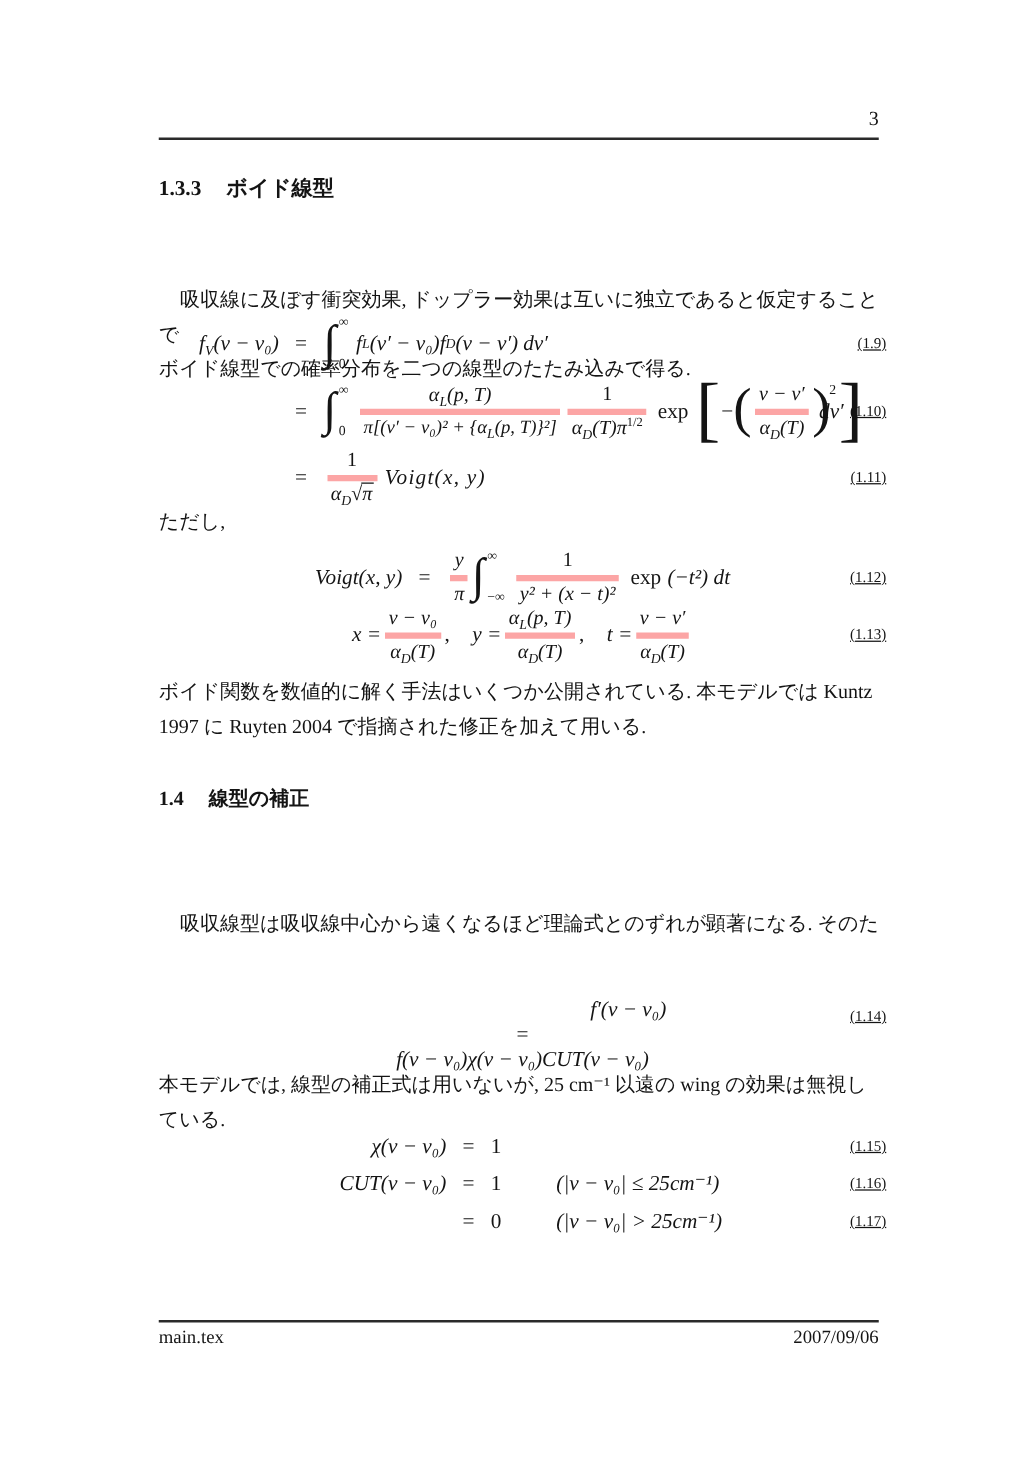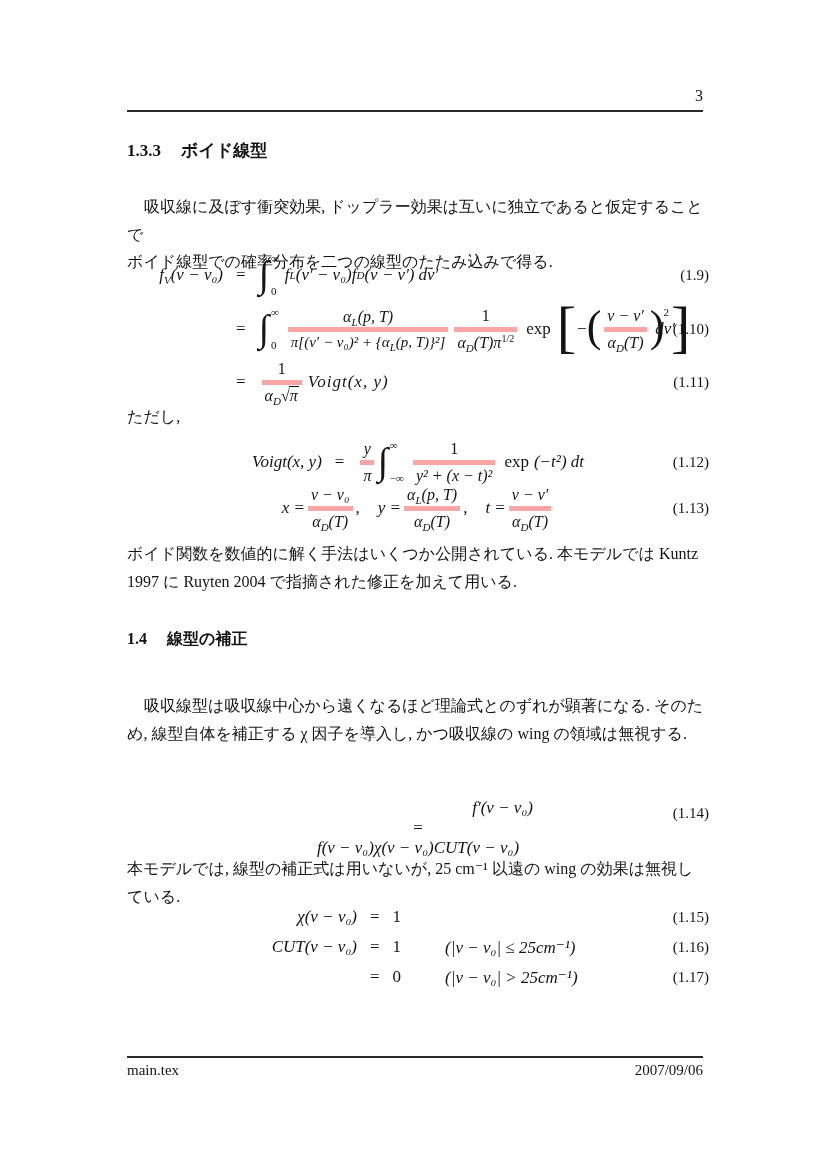--- a/index.html
+++ b/index.html
@@ -15,35 +15,35 @@
   .frule{left:127px;top:1056px;width:576px;height:2px;background:#2a2a2a;}
   
   .h-sub{left:127px;top:139px;font-size:17px;font-weight:bold;}
   .h-sec{left:127px;top:629px;font-size:16px;font-weight:bold;}
   .h-num{font-family:"Liberation Serif","DejaVu Serif",serif;}
   .h-title{font-family:"Liberation Sans","DejaVu Sans",sans-serif;margin-left:20px;}
   
   .para{left:127px;width:582px;font-size:16px;line-height:27.5px;}
   .p1{top:193px;} .p2{top:540px;} .p3{top:692px;} .p4{top:843px;margin-top:12px;}
   .tadashi{left:127px;top:407px;font-size:16px;}
-  .indent{text-indent:17px;}
+  .indent{text-indent:17px;margin-top:34px;}
   
   .eqrow{left:127px;width:582px;display:flex;align-items:center;font-size:17px;}
   .r9{top:252px;height:46px;} .r10{top:298px;height:62px;} .r11{top:360px;height:44px;}
   .r12{top:438px;height:48px;justify-content:center;}
   .r13{top:486px;height:44px;justify-content:center;}
   .r14{top:798px;height:30px;flex-direction:column;}
   .r15{top:902px;height:30px;} .r16{top:932px;height:30px;} .r17{top:962px;height:30px;}
   .mi{font-style:italic;}
   .mo{font-style:normal;}
   .lhsA{width:96px;text-align:right;white-space:nowrap;flex:none;}
   .lhsB{width:230px;text-align:right;white-space:nowrap;flex:none;}
   .eqsign{margin:0 13px;flex:none;}
   .rhs{white-space:nowrap;display:flex;align-items:center;}
-  .eq-label{position:absolute;right:0;top:50%;transform:translateY(-50%);font-size:15px;font-style:normal;}
+  .eq-label{position:absolute;right:0;top:50%;transform:translateY(-50%);font-size:12px;font-style:normal;text-decoration:underline;}
   sub{font-size:11px;font-style:italic;line-height:0;}
   sup.msup{font-size:10px;font-style:normal;line-height:0;}
   
   .int-glyph{font-size:38px;line-height:0;position:relative;top:-1px;font-style:normal;}
   .int-lims{display:inline-flex;flex-direction:column;justify-content:space-between;
     height:44px;font-size:11px;font-style:normal;margin:0 6px 0 2px;}
   .int-lims span{line-height:1;}
   
   .frac{display:inline-block;vertical-align:middle;text-align:center;margin:0 3px;font-size:16px;}
   .frac .num,.frac .den{display:block;line-height:1.35;padding:0 3px;white-space:nowrap;}
@@ -203,21 +203,20 @@
     <div>ボイド関数を数値的に解く手法はいくつか公開されている. 本モデルでは Kuntz</div>
     <div>1997 に Ruyten 2004 で指摘された修正を加えて用いる.</div>
   </div>
 
   <div class="abs h-sec">
     <span class="h-num">1.4</span><span class="h-title">線型の補正</span>
   </div>
 
   <div class="abs para p3">
     <div class="indent">吸収線型は吸収線中心から遠くなるほど理論式とのずれが顕著になる. そのた</div>
-    <div>め, 線型自体を補正する χ 因子を導入し, かつ吸収線の wing の領域は無視する.</div>
   </div>
 
   <div class="abs eqrow r14">
     <span class="lhsB mi">f′(ν − ν₀)</span>
     <span class="eqsign mo">=</span>
     <span class="rhs mi">f(ν − ν₀)χ(ν − ν₀)CUT(ν − ν₀)</span>
     <span class="eq-label">(1.14)</span>
   </div>
 
   <div class="abs para p4">

